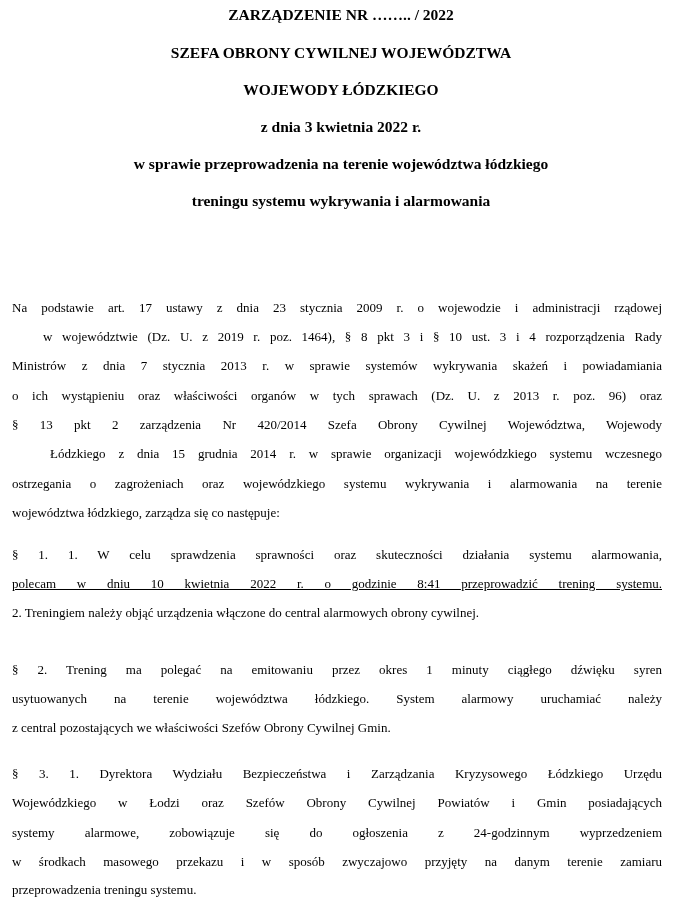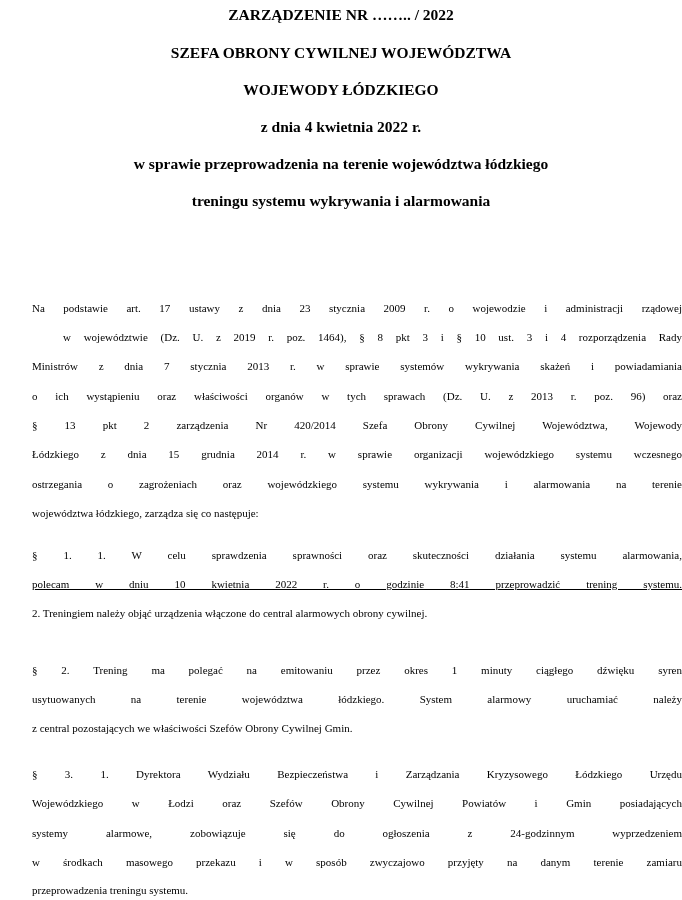--- a/index.html
+++ b/index.html
@@ -5,46 +5,46 @@
     html, body { margin: 0; padding: 0; background: #ffffff; }
     body {
       width: 682px; height: 900px; overflow: hidden; position: relative;
       font-family: "Liberation Serif", serif; color: #000;
     }
     .title {
       position: absolute; left: 0; width: 682px; text-align: center;
       font-weight: bold; font-size: 15.5px; line-height: 18px; white-space: nowrap;
     }
     .line {
-      position: absolute; left: 32px; width: 650px;
-      font-size: 11px; line-height: 20px; white-space: nowrap;
+      position: absolute; left: 12px; width: 650px;
+      font-size: 13px; line-height: 20px; white-space: nowrap;
       text-align: justify; text-align-last: justify;
     }
     .line.last { text-align-last: left; }
   </style>
 </head>
 <body>
 
 <div>
   <div>
     <div class="title" style="top:6px">ZARZĄDZENIE  NR …….. / 2022</div>
     <div class="title" style="top:44px">SZEFA OBRONY CYWILNEJ WOJEWÓDZTWA</div>
     <div class="title" style="top:81px">WOJEWODY ŁÓDZKIEGO</div>
-    <div class="title" style="top:118px">z dnia 4 kwietnia 2022 r.</div>
+    <div class="title" style="top:118px">z dnia 3 kwietnia 2022 r.</div>
     <div class="title" style="top:155px">w sprawie  przeprowadzenia na terenie województwa łódzkiego</div>
     <div class="title" style="top:192px">treningu systemu wykrywania i alarmowania</div>
   </div>
 
   <div>
     <div class="line" style="top:298px"><span style="white-space: nowrap;">Na podstawie art. 17 ustawy z dnia 23 stycznia 2009 r. o wojewodzie i administracji rządowej</span></div>
     <div class="line" style="top:327px"><span style="white-space: nowrap; margin-left: 31px;">w województwie (Dz. U. z 2019 r. poz. 1464), § 8 pkt 3 i § 10 ust. 3 i 4 rozporządzenia Rady</span></div>
     <div class="line" style="top:356px"><span style="white-space: nowrap;">Ministrów z dnia 7 stycznia 2013 r. w sprawie systemów wykrywania skażeń i powiadamiania</span></div>
     <div class="line" style="top:386px"><span style="white-space: nowrap;">o ich wystąpieniu oraz właściwości organów w tych sprawach (Dz. U. z 2013 r. poz. 96) oraz</span></div>
     <div class="line" style="top:415px"><span style="white-space: nowrap;">§ 13 pkt 2 zarządzenia Nr 420/2014 Szefa Obrony Cywilnej Województwa, Wojewody</span></div>
-    <div class="line" style="top:444px"><span style="white-space: nowrap;">Łódzkiego z dnia 15 grudnia 2014 r. w sprawie organizacji wojewódzkiego systemu wczesnego</span></div>
+    <div class="line" style="top:444px"><span style="white-space: nowrap; margin-left: 38px;">Łódzkiego z dnia 15 grudnia 2014 r. w sprawie organizacji wojewódzkiego systemu wczesnego</span></div>
     <div class="line" style="top:474px"><span style="white-space: nowrap;">ostrzegania o zagrożeniach oraz wojewódzkiego systemu wykrywania i alarmowania na terenie</span></div>
     <div class="line last" style="top:503px">województwa łódzkiego, zarządza się co następuje:</div>
   </div>
 
   <div>
     <div class="line" style="top:545px"><span style="white-space: nowrap;">§ 1. 1. W celu sprawdzenia sprawności oraz skuteczności działania systemu alarmowania,</span></div>
     <div class="line" style="top:574px"><span style="white-space: nowrap; text-decoration: underline;">polecam w dniu 10 kwietnia 2022 r. o godzinie 8:41 przeprowadzić trening systemu.</span></div>
     <div class="line last" style="top:603px">2. Treningiem należy objąć urządzenia włączone do central alarmowych obrony cywilnej.</div>
   </div>
 

